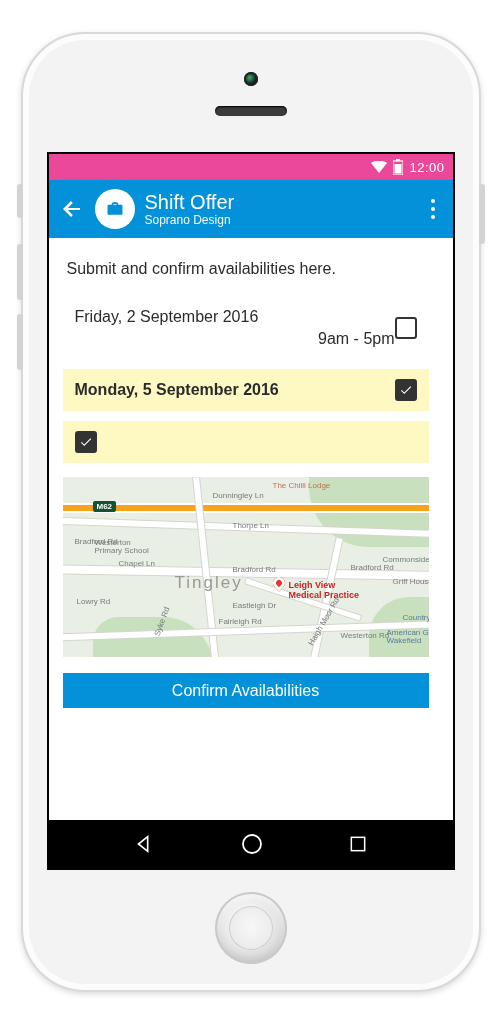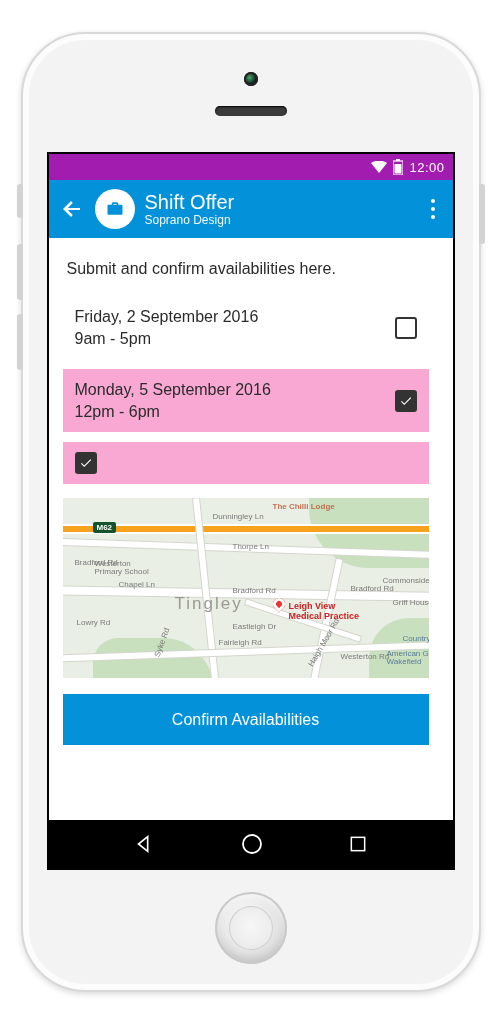--- a/index.html
+++ b/index.html
@@ -63,21 +63,21 @@
     background: #fff;
     border: 2px solid #000;
     display: flex;
     flex-direction: column;
     overflow: hidden;
   }
 
   
   .status-bar {
     height: 26px;
-    background: #a21caf;
+    background: #ec4899;
     color: #fff;
     display: flex;
     align-items: center;
     justify-content: flex-end;
     padding: 0 8px;
     font-size: 13px;
     gap: 6px;
   }
   .wifi svg, .batt svg { display:block; }
   .clock { font-weight: 400; letter-spacing: .5px; }
@@ -119,23 +119,23 @@
     margin-bottom: 18px;
     padding-left: 4px;
   }
 
   .shift-row {
     display:flex;
     align-items:center;
     padding: 10px 12px;
     margin-bottom: 10px;
   }
-  .shift-row.sel { background:#f9a8d4; }
+  .shift-row.sel { background:#fef9c3;font-weight:bold; }
   .shift-text { flex:1; font-size:16px; color:#2b2b2b; line-height:1.35; }
-  .shift-text .time { display:block; }
+  .shift-text .time { display:block;text-align:right; }
   .chk {
     width: 22px; height: 22px;
     border: 2px solid #333;
     border-radius: 3px;
     display:flex; align-items:center; justify-content:center;
   }
   .chk.checked { background:#333; }
   .chk.checked svg { display:block; }
   .chk svg { display:none; }
 
@@ -172,21 +172,21 @@
   }
   .map .pin-label {
     position:absolute; top:104px; left:226px;
     color:#c22; font-size:9px; font-weight:bold; line-height:1.05;
   }
   .map .lbl { position:absolute; white-space:nowrap; }
 
   
   .confirm-btn {
     margin-top: 16px;
-    height: 51px;
+    height: 35px;
     background:#0391d9;
     color:#fff;
     display:flex; align-items:center; justify-content:center;
     font-size:16px; font-weight:300;
   }
 
   
   .android-nav {
     height: 48px;
     background:#000;
@@ -278,21 +278,20 @@
           <span class="time">9am - 5pm</span>
         </div>
         <div class="chk">
           
         </div>
       </div>
 
       <div class="shift-row sel">
         <div class="shift-text">
           <span>Monday, 5 September 2016</span>
-          <span class="time">12pm - 6pm</span>
         </div>
         <div class="chk checked">
           <svg width="14" height="14" viewBox="0 0 24 24">
               <path fill="#fff" d="M9 16.2 4.8 12l-1.4 1.4L9 19 21 7l-1.4-1.4z"></path>
             </svg>
         </div>
       </div>
 
       <div class="shift-row sel">
         <div class="chk checked">
@@ -310,21 +309,21 @@
         <div class="motorway"></div>
         <div class="badge">M62</div>
 
         <div class="road" style="top:48px;left:-10px;width:420px;height:6px;transform:rotate(2deg)"></div>
         <div class="road" style="top:92px;left:-10px;width:430px;height:8px;transform:rotate(1deg)"></div>
         <div class="road" style="top:0;left:140px;width:6px;height:190px;transform:rotate(-6deg)"></div>
         <div class="road" style="top:60px;left:260px;width:6px;height:130px;transform:rotate(12deg)"></div>
         <div class="road" style="top:150px;left:-10px;width:430px;height:6px;transform:rotate(-2deg)"></div>
         <div class="road" style="top:120px;left:180px;width:120px;height:5px;transform:rotate(18deg)"></div>
 
-        <span class="lbl" style="top:4px;left:210px;color:#c27150;font-weight:bold">The Chilli Lodge</span>
+        <span class="lbl" style="top:4px;left:210px;color:#c27150;font-weight:normal">The Chilli Lodge</span>
         <span class="lbl" style="top:14px;left:150px">Dunningley Ln</span>
         <span class="lbl" style="top:44px;left:170px">Thorpe Ln</span>
         <span class="lbl" style="top:60px;left:12px">Bradford Rd</span>
         <span class="lbl" style="top:82px;left:56px">Chapel Ln</span>
         <span class="lbl" style="top:62px;left:32px;white-space:pre;line-height:1">Westerton
 Primary School</span>
         <span class="lbl" style="top:96px;left:112px;font-size:17px;letter-spacing:2px;color:#9a9a92">Tingley</span>
         <span class="lbl" style="top:88px;left:170px">Bradford Rd</span>
         <span class="lbl" style="top:86px;left:288px">Bradford Rd</span>
         <span class="lbl" style="top:120px;left:14px">Lowry Rd</span>

